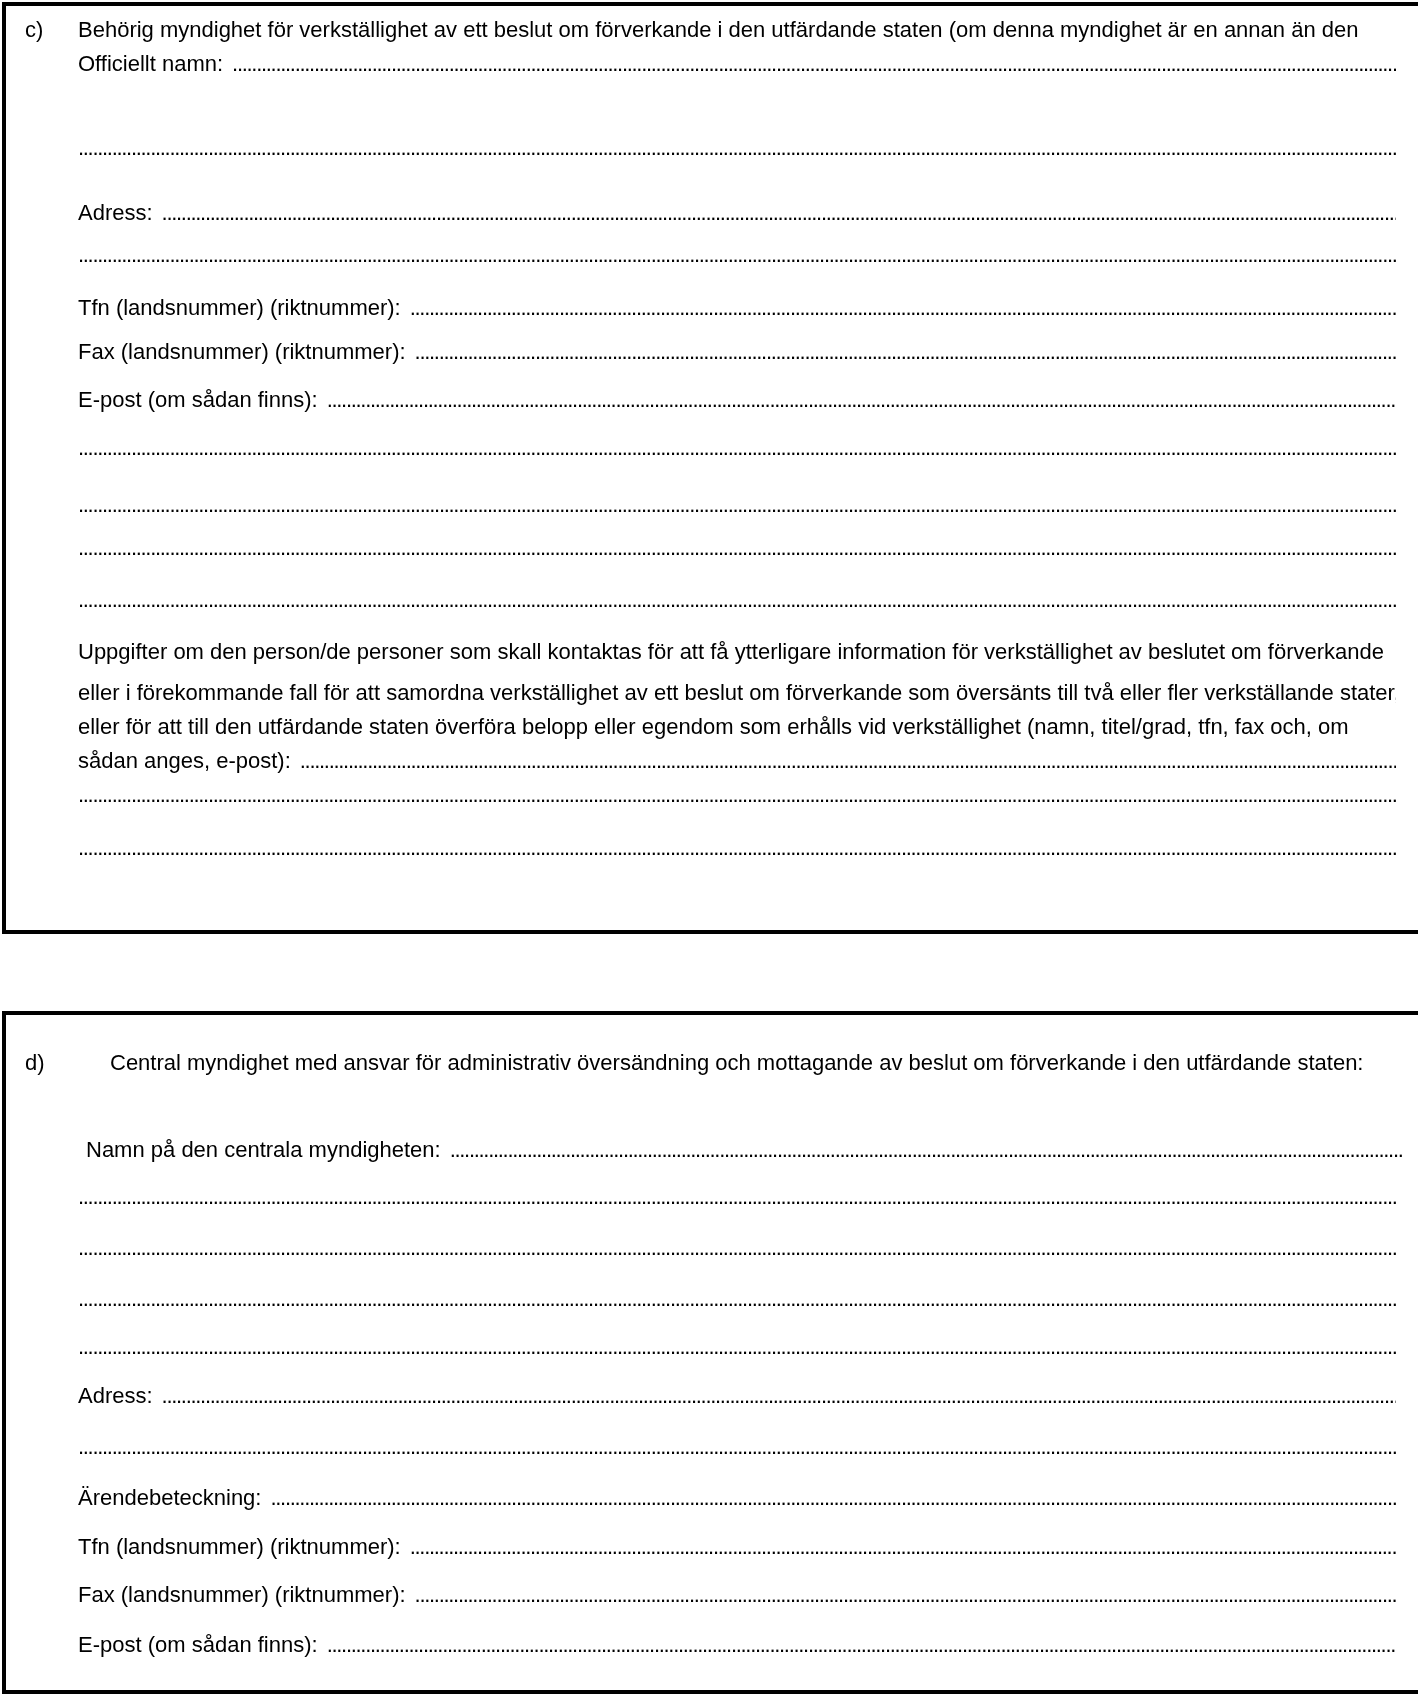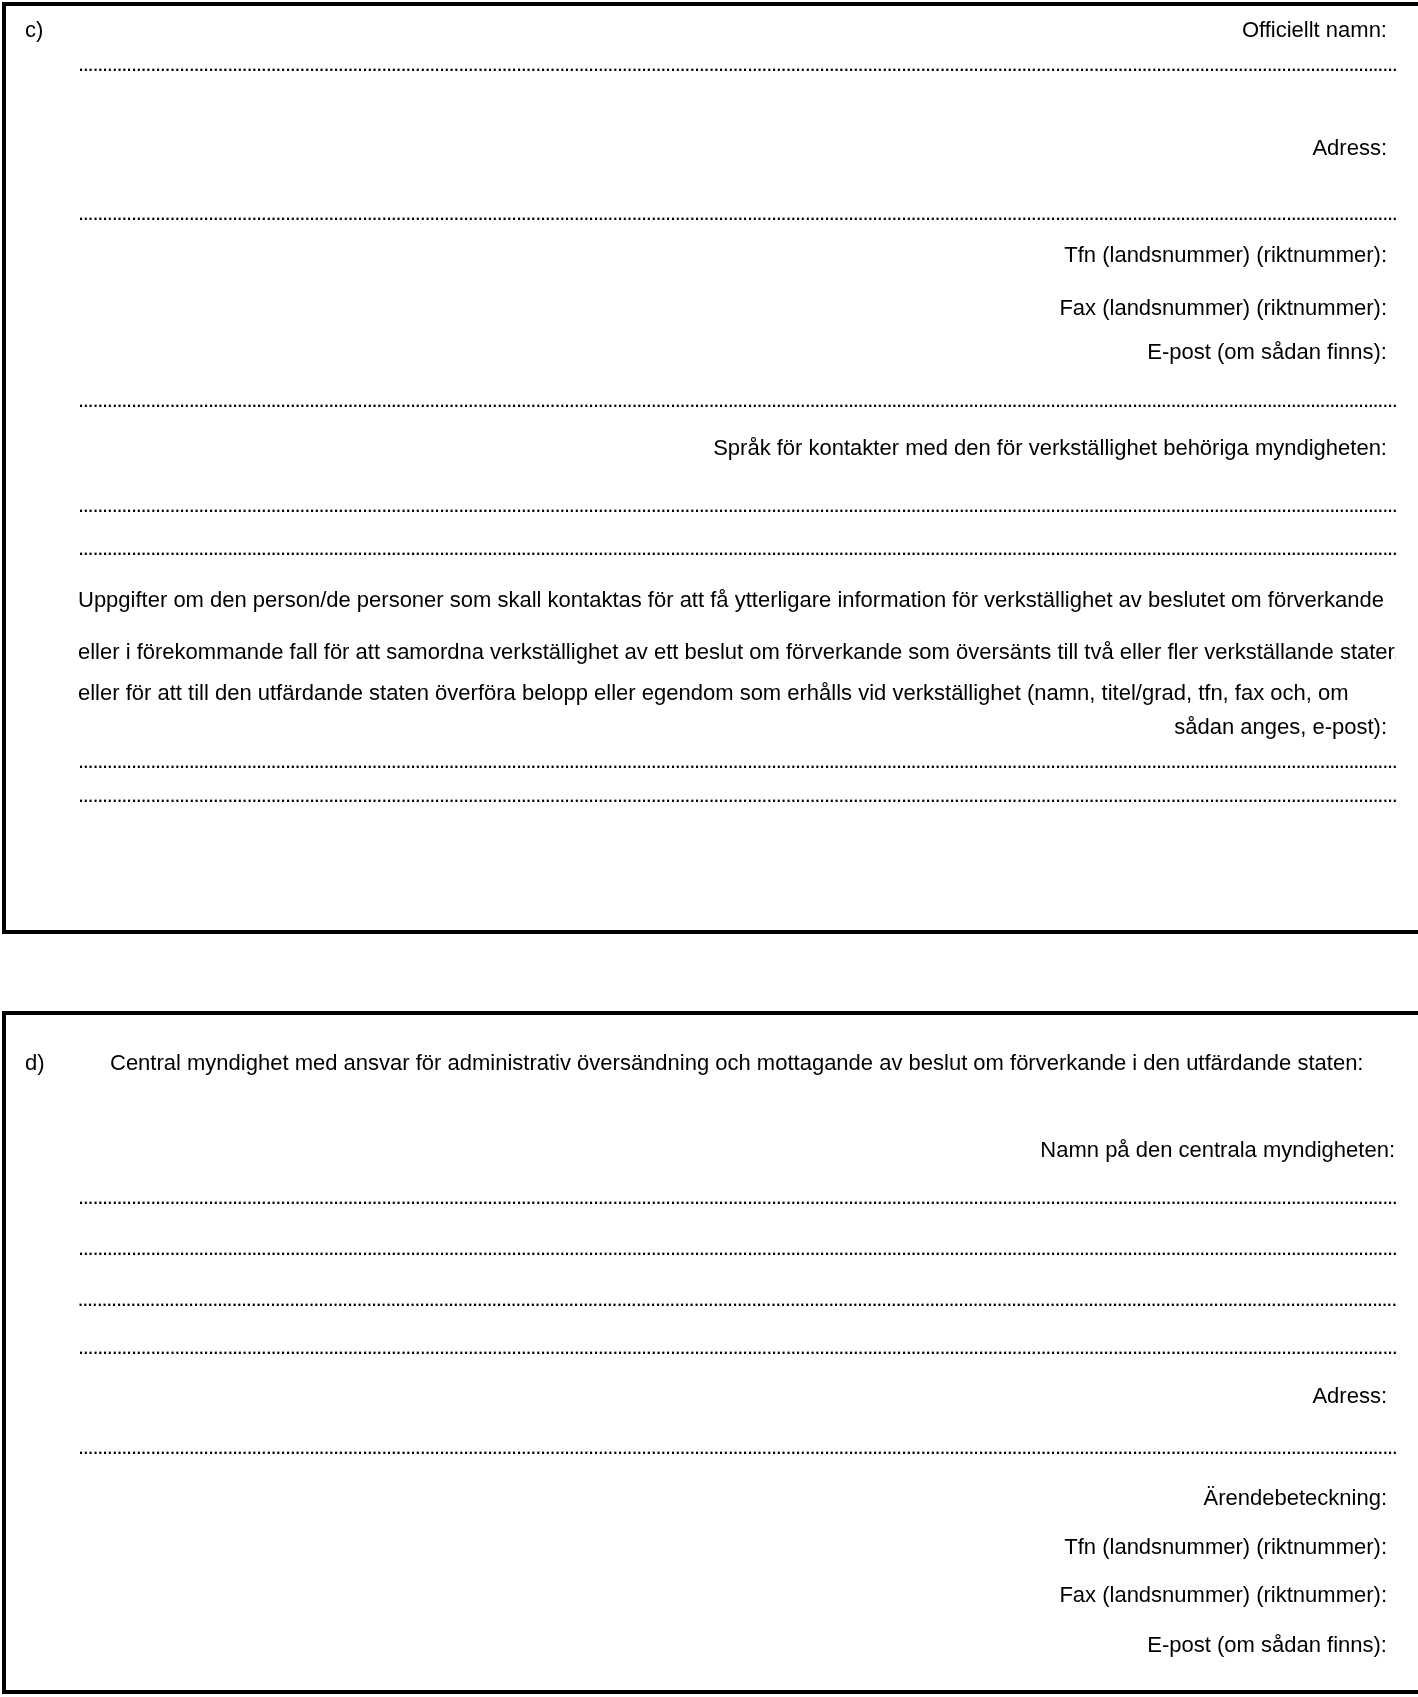--- a/index.html
+++ b/index.html
@@ -38,21 +38,21 @@
 
   .row {
     position: absolute;
     left: 72px;
     width: 1318px;
     height: 32px;
     line-height: 32px;
     white-space: nowrap;
     overflow: hidden;
   }
-  .row.field { display: flex; align-items: flex-end; flex-direction: column; }
+  .row.field { display: flex; align-items: flex-start; }
   .row .label { flex: 0 0 auto; padding-right: 9px; white-space: nowrap; }
   .row .dots {
     flex: 1 1 auto;
     overflow: hidden;
     white-space: nowrap;
     letter-spacing: -1.3px;
   }
 
   
   .box-c .row:nth-child(1)  { top: 8px; }
@@ -88,20 +88,21 @@
   .box-d .row:nth-child(10) { top: 516px; }
   .box-d .row:nth-child(11) { top: 564px; }
   .box-d .row:nth-child(12) { top: 614px; }
 </style>
 </head>
 <body>
 
 <section class="box box-c">
   <span class="letter">c)</span>
   <div class="rows" id="rows-0">
+      <div class="row jline">Behörig myndighet för verkställighet av ett beslut om förverkande i den utfärdande staten (om denna myndighet är en annan än den</div>
       <div class="row field">
         <span class="label">Officiellt namn:</span>
         <span class="dots">....................................................................................................................................................................................................................................................................................................................................................................................................................................</span>
       </div>
       <div class="row dots"><span class="dots">....................................................................................................................................................................................................................................................................................................................................................................................................................................</span></div>
       <div class="row field">
         <span class="label">Adress:</span>
         <span class="dots">....................................................................................................................................................................................................................................................................................................................................................................................................................................</span>
       </div>
       <div class="row dots"><span class="dots">....................................................................................................................................................................................................................................................................................................................................................................................................................................</span></div>
@@ -112,21 +113,20 @@
       <div class="row field">
         <span class="label">Fax (landsnummer) (riktnummer):</span>
         <span class="dots">....................................................................................................................................................................................................................................................................................................................................................................................................................................</span>
       </div>
       <div class="row field">
         <span class="label">E-post (om sådan finns):</span>
         <span class="dots">....................................................................................................................................................................................................................................................................................................................................................................................................................................</span>
       </div>
       <div class="row dots"><span class="dots">....................................................................................................................................................................................................................................................................................................................................................................................................................................</span></div>
       <div class="row field">
-        <span class="label">Språk för kontakter med den för verkställighet behöriga myndigheten:</span>
         <span class="dots">....................................................................................................................................................................................................................................................................................................................................................................................................................................</span>
       </div>
       <div class="row dots"><span class="dots">....................................................................................................................................................................................................................................................................................................................................................................................................................................</span></div>
       <div class="row dots"><span class="dots">....................................................................................................................................................................................................................................................................................................................................................................................................................................</span></div>
       <div class="row jline">Uppgifter om den person/de personer som skall kontaktas för att få ytterligare information för verkställighet av beslutet om förverkande</div>
       <div class="row jline">eller i förekommande fall för att samordna verkställighet av ett beslut om förverkande som översänts till två eller fler verkställande stater,</div>
       <div class="row jline">eller för att till den utfärdande staten överföra belopp eller egendom som erhålls vid verkställighet (namn, titel/grad, tfn, fax och, om</div>
       <div class="row field">
         <span class="label">sådan anges, e-post):</span>
         <span class="dots">....................................................................................................................................................................................................................................................................................................................................................................................................................................</span>

